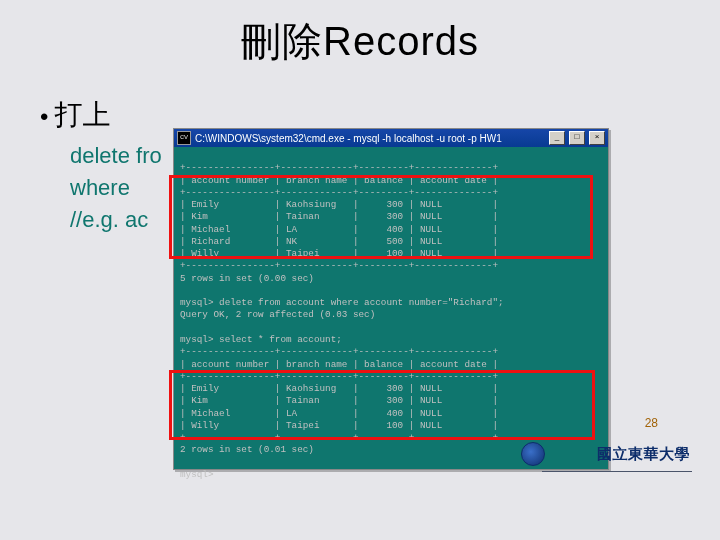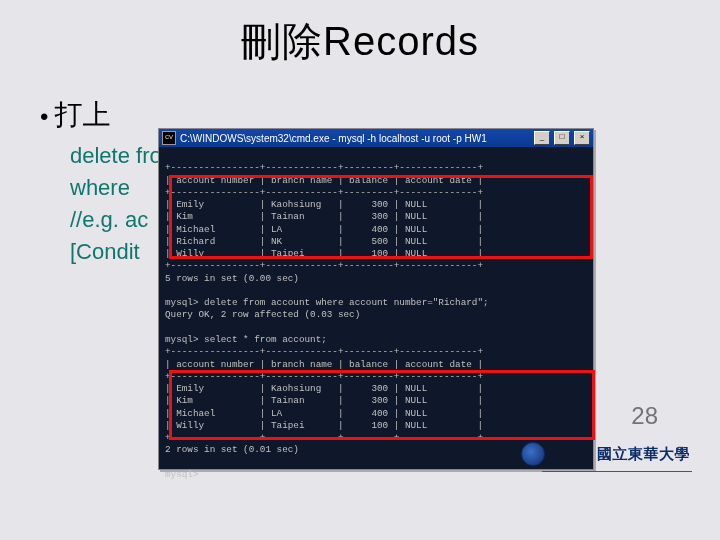--- a/index.html
+++ b/index.html
@@ -45,24 +45,24 @@
     top: 140px;
     left: 70px;
     font-size: 22px;
     color: #0f766e;
     line-height: 1.45;
     font-family: Arial, sans-serif;
   }
   .cmdwin {
     position: absolute;
     top: 128px;
-    left: 158px;
+    left: 173px;
     width: 434px;
     height: 340px;
-    background: #0f172a;
+    background: #0f766e;
     border: 1px solid #888;
     box-shadow: 2px 2px 0 rgba(0,0,0,0.25);
   }
   .cmdtitle {
     height: 18px;
     background: linear-gradient(to bottom, #1646a8, #083a92);
     display: flex;
     align-items: center;
     padding: 0 3px;
     gap: 4px;
@@ -143,22 +143,22 @@
     bottom: 0;
     left: 0;
     width: 280px;
     height: 14px;
     background: linear-gradient(to bottom, #9aa9b4, #c7d0d7);
   }
   .pagenum {
     position: absolute;
     right: 62px;
     bottom: 54px;
-    font-size: 24px;
-    color: #737373;
+    font-size: 12px;
+    color: #a16207;
     text-align: right;
   }
   .unilogo {
     position: absolute;
     right: 30px;
     bottom: 18px;
     display: flex;
     align-items: center;
     gap: 4px;
   }
@@ -192,21 +192,20 @@
   <div class="title">刪除Records</div>
 
   <div class="bullet">
     <span class="dot">•</span><span>打上</span>
   </div>
 
   <div class="codehint">
     <div>delete fro</div>
     <div>where</div>
     <div>  //e.g. ac</div>
-    <div>  [Condit</div>
   </div>
 
   <div class="cmdwin">
     <div class="cmdtitle">
       <div class="cmdicon">cv</div>
       <div class="cmdtitle-text">C:\WINDOWS\system32\cmd.exe - mysql -h localhost -u root -p HW1</div>
       <div class="wbtn">_</div>
       <div class="wbtn">□</div>
       <div class="wbtn">×</div>
     </div>

